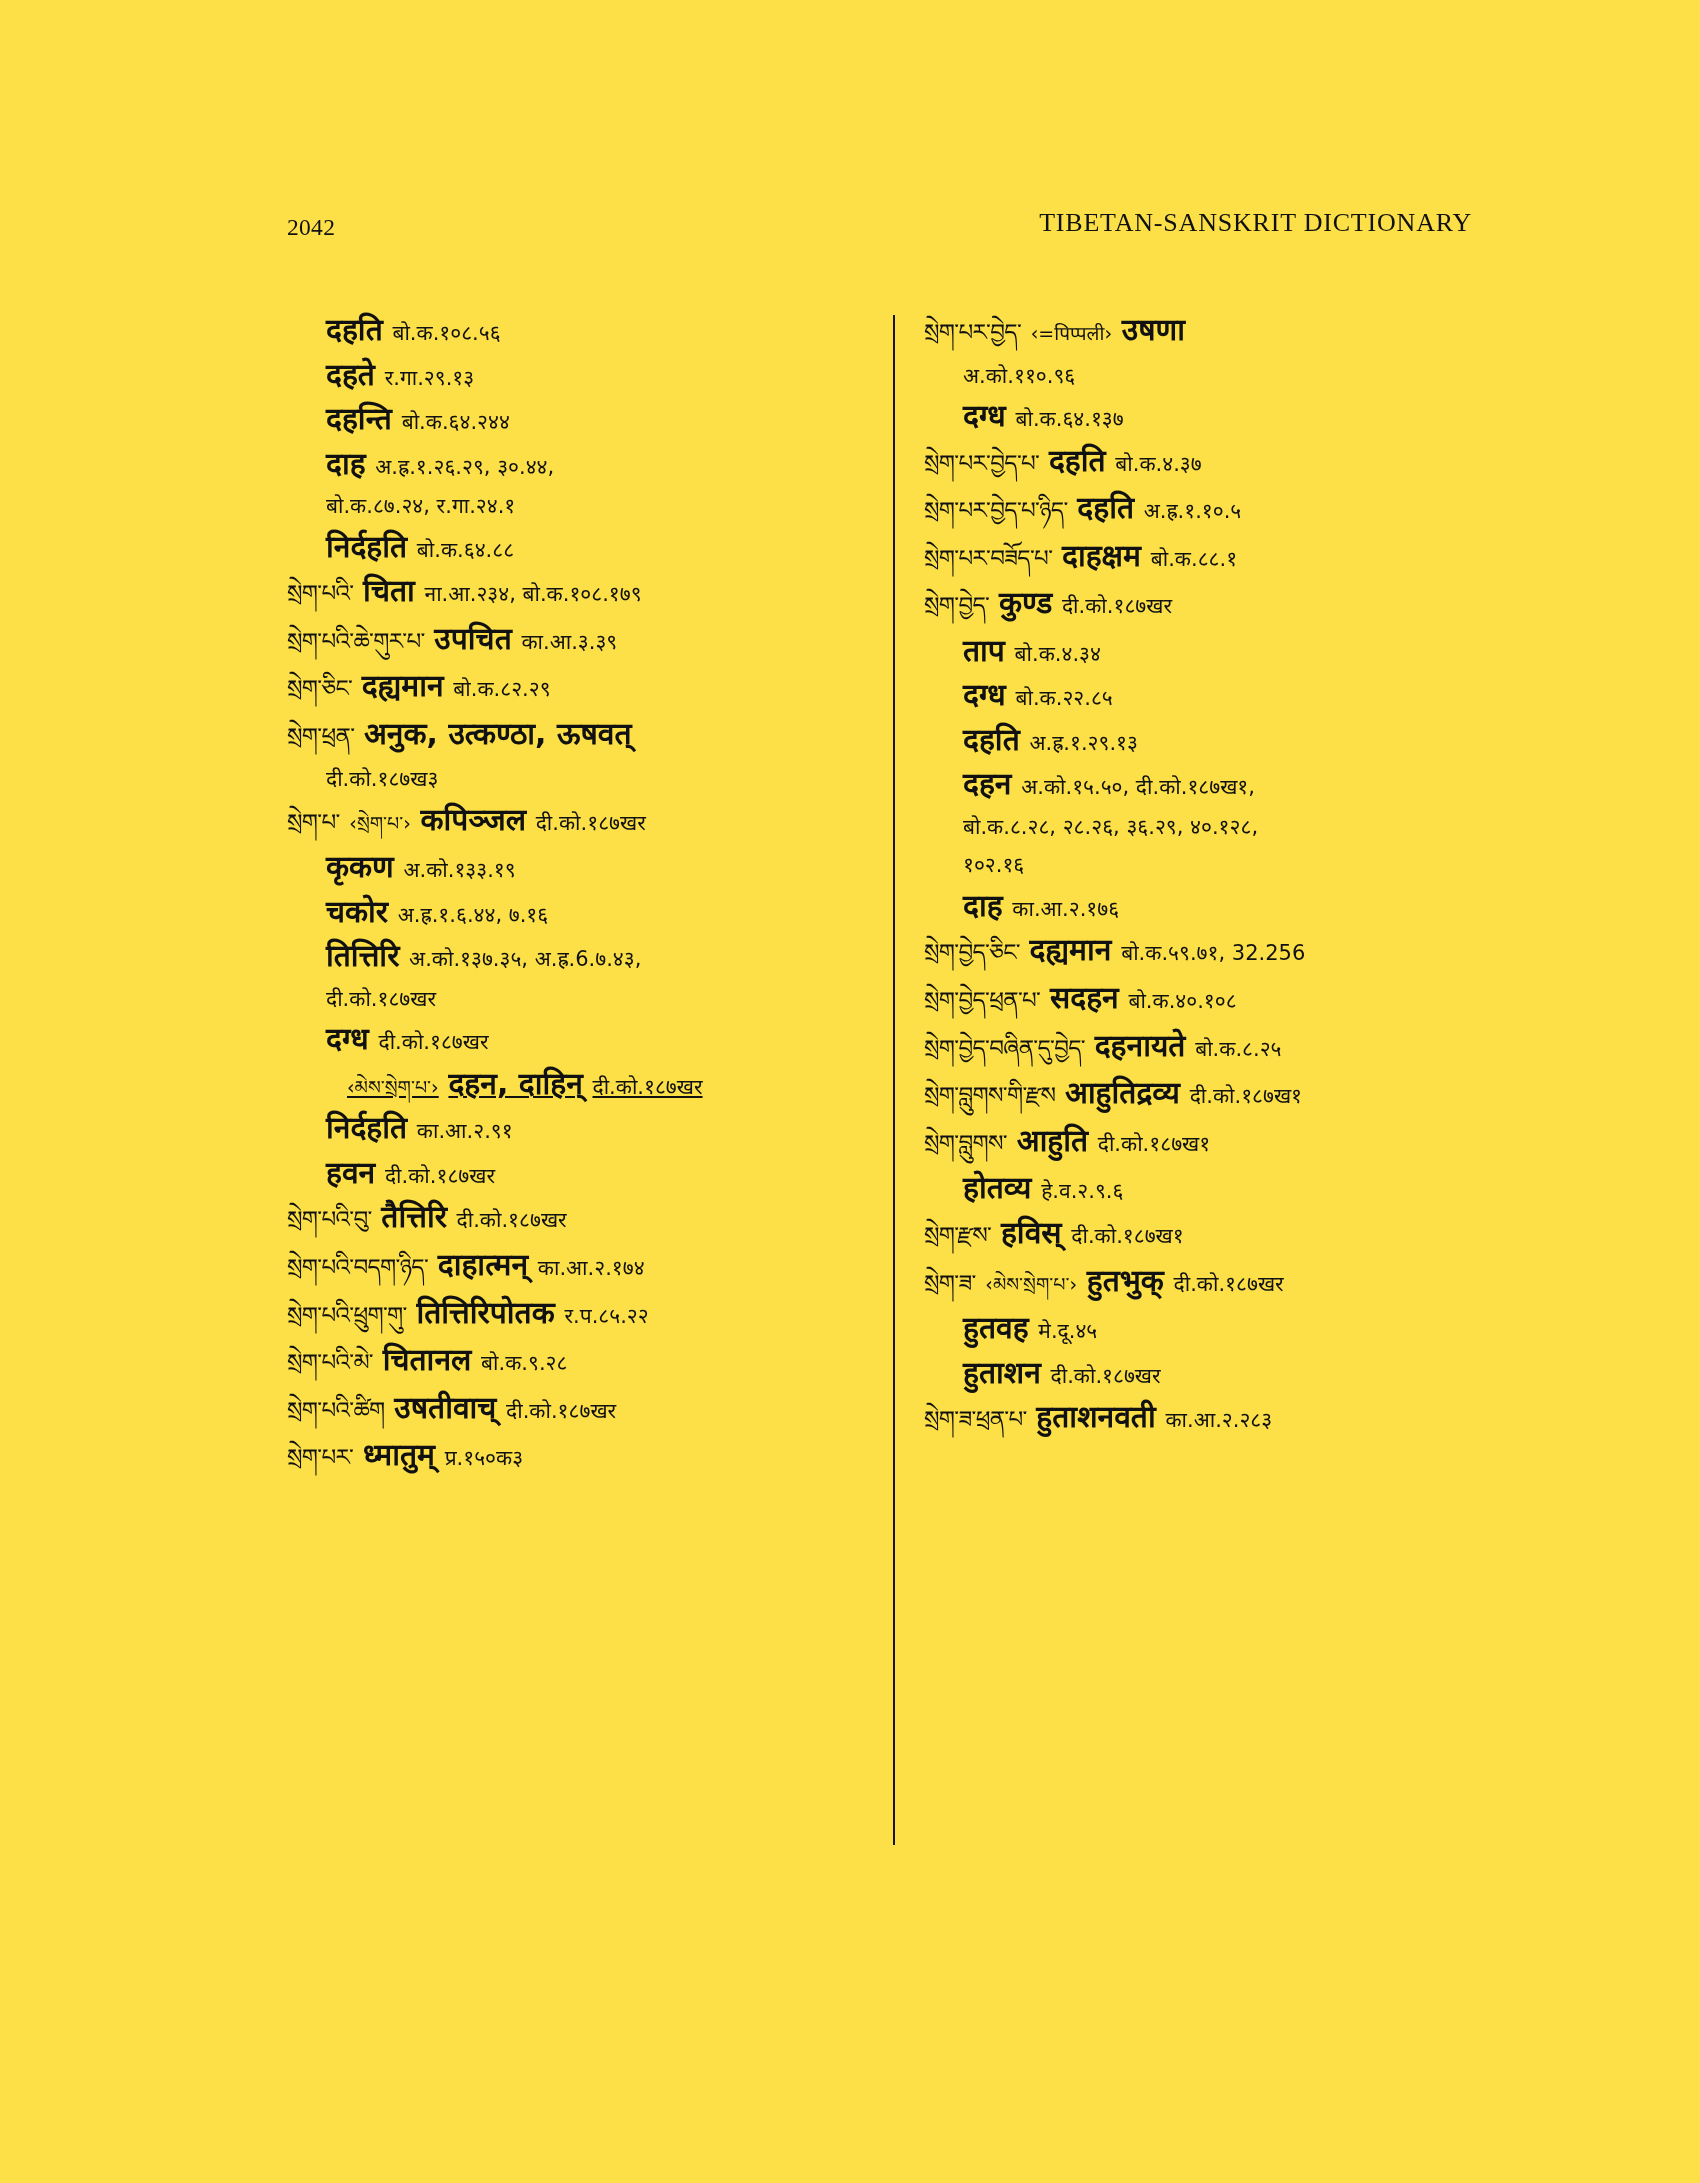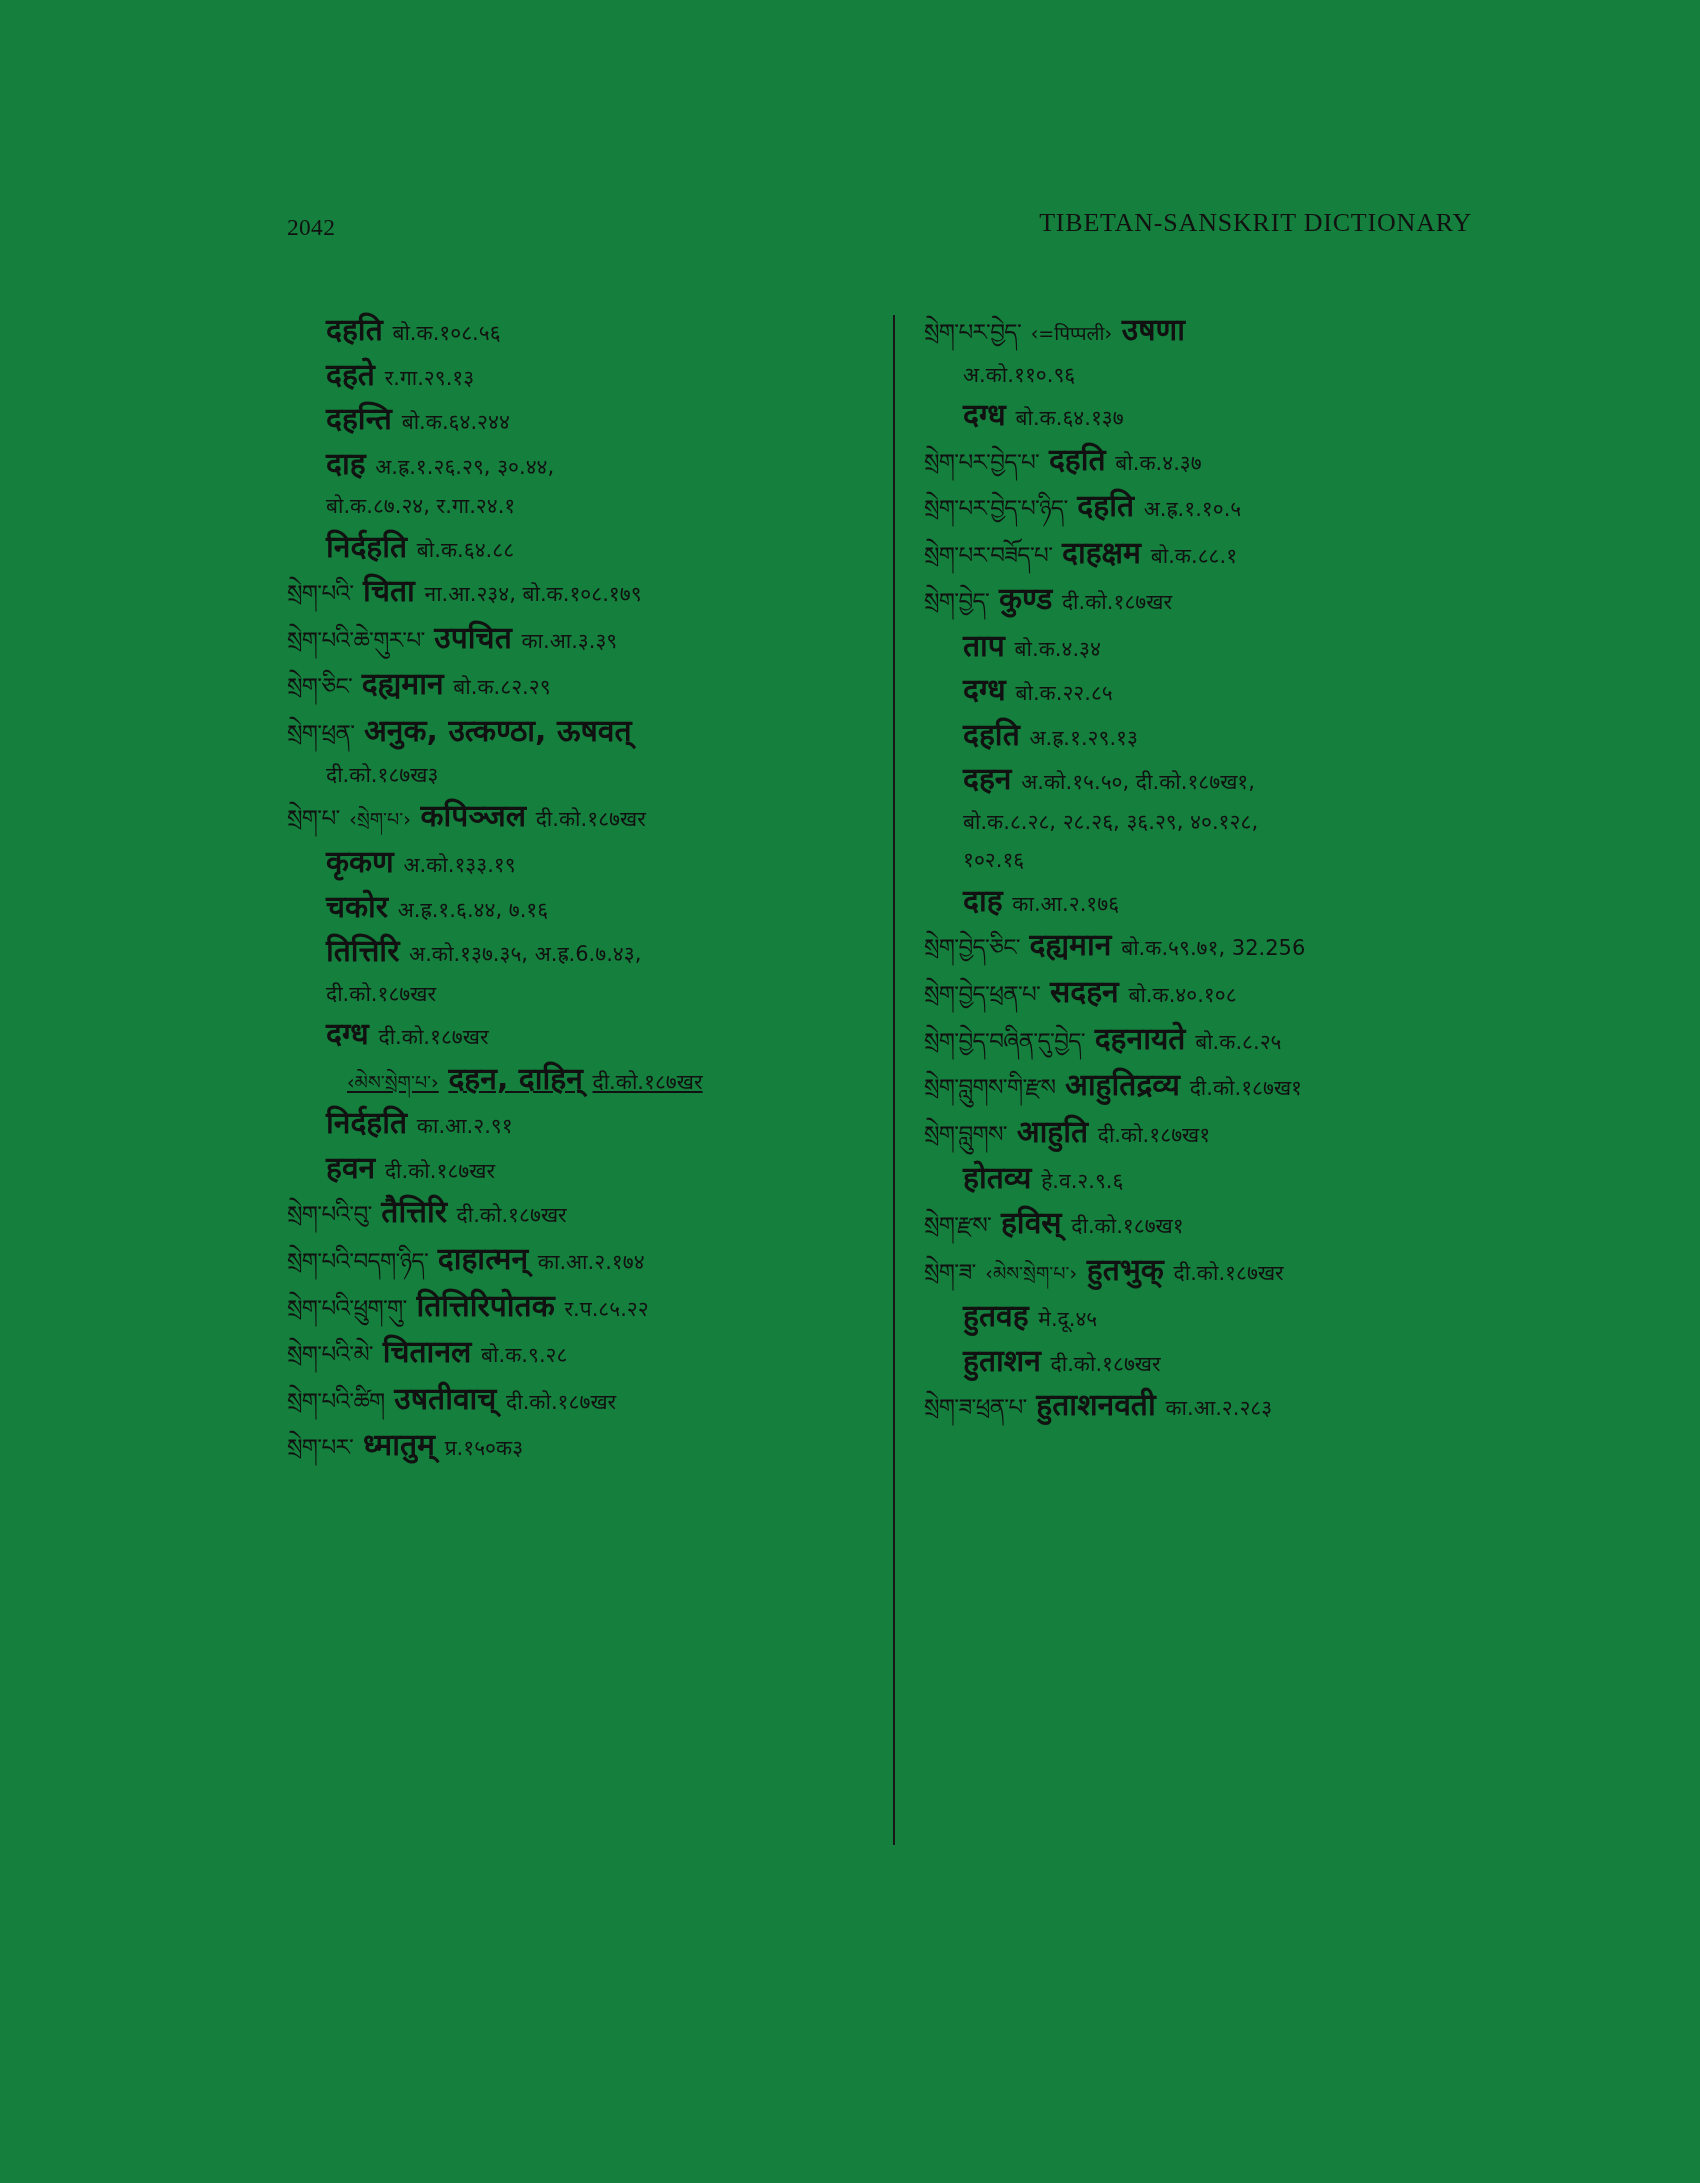--- a/index.html
+++ b/index.html
@@ -13,21 +13,21 @@
     font-family: "Liberation Serif", serif;
     color: #111111;
     position: relative;
     overflow: hidden;
   }
   .page {
     position: absolute;
     left: 0; top: 0;
     width: 1701px;
     height: 2183px;
-    background: #15803d;
+    background: #fde047;
   }
   
   .running-head {
     position: absolute;
     top: 208px;
     left: 0;
     width: 1701px;
     height: 42px;
   }
   .folio {
@@ -73,21 +73,21 @@
   .line {
     font-size: 24px;
     line-height: 1.0;
     margin-bottom: 14.5px;
     white-space: nowrap;
   }
   .line.tall { margin-bottom: 16.6px; }
   .ind1 { padding-left: 39px; }
   .ind2 { padding-left: 60px; text-decoration: underline; }
   .tib {
-    font-family: Liberation Serif, serif;
+    font-family: Liberation Mono, monospace;
     font-size: 23px;
     letter-spacing: -0.7px;
     text-align: center;
   }
   .skt {
     font-family: "DejaVu Sans", sans-serif;
     font-weight: bold;
     font-size: 30px;
   }
   .ref {

